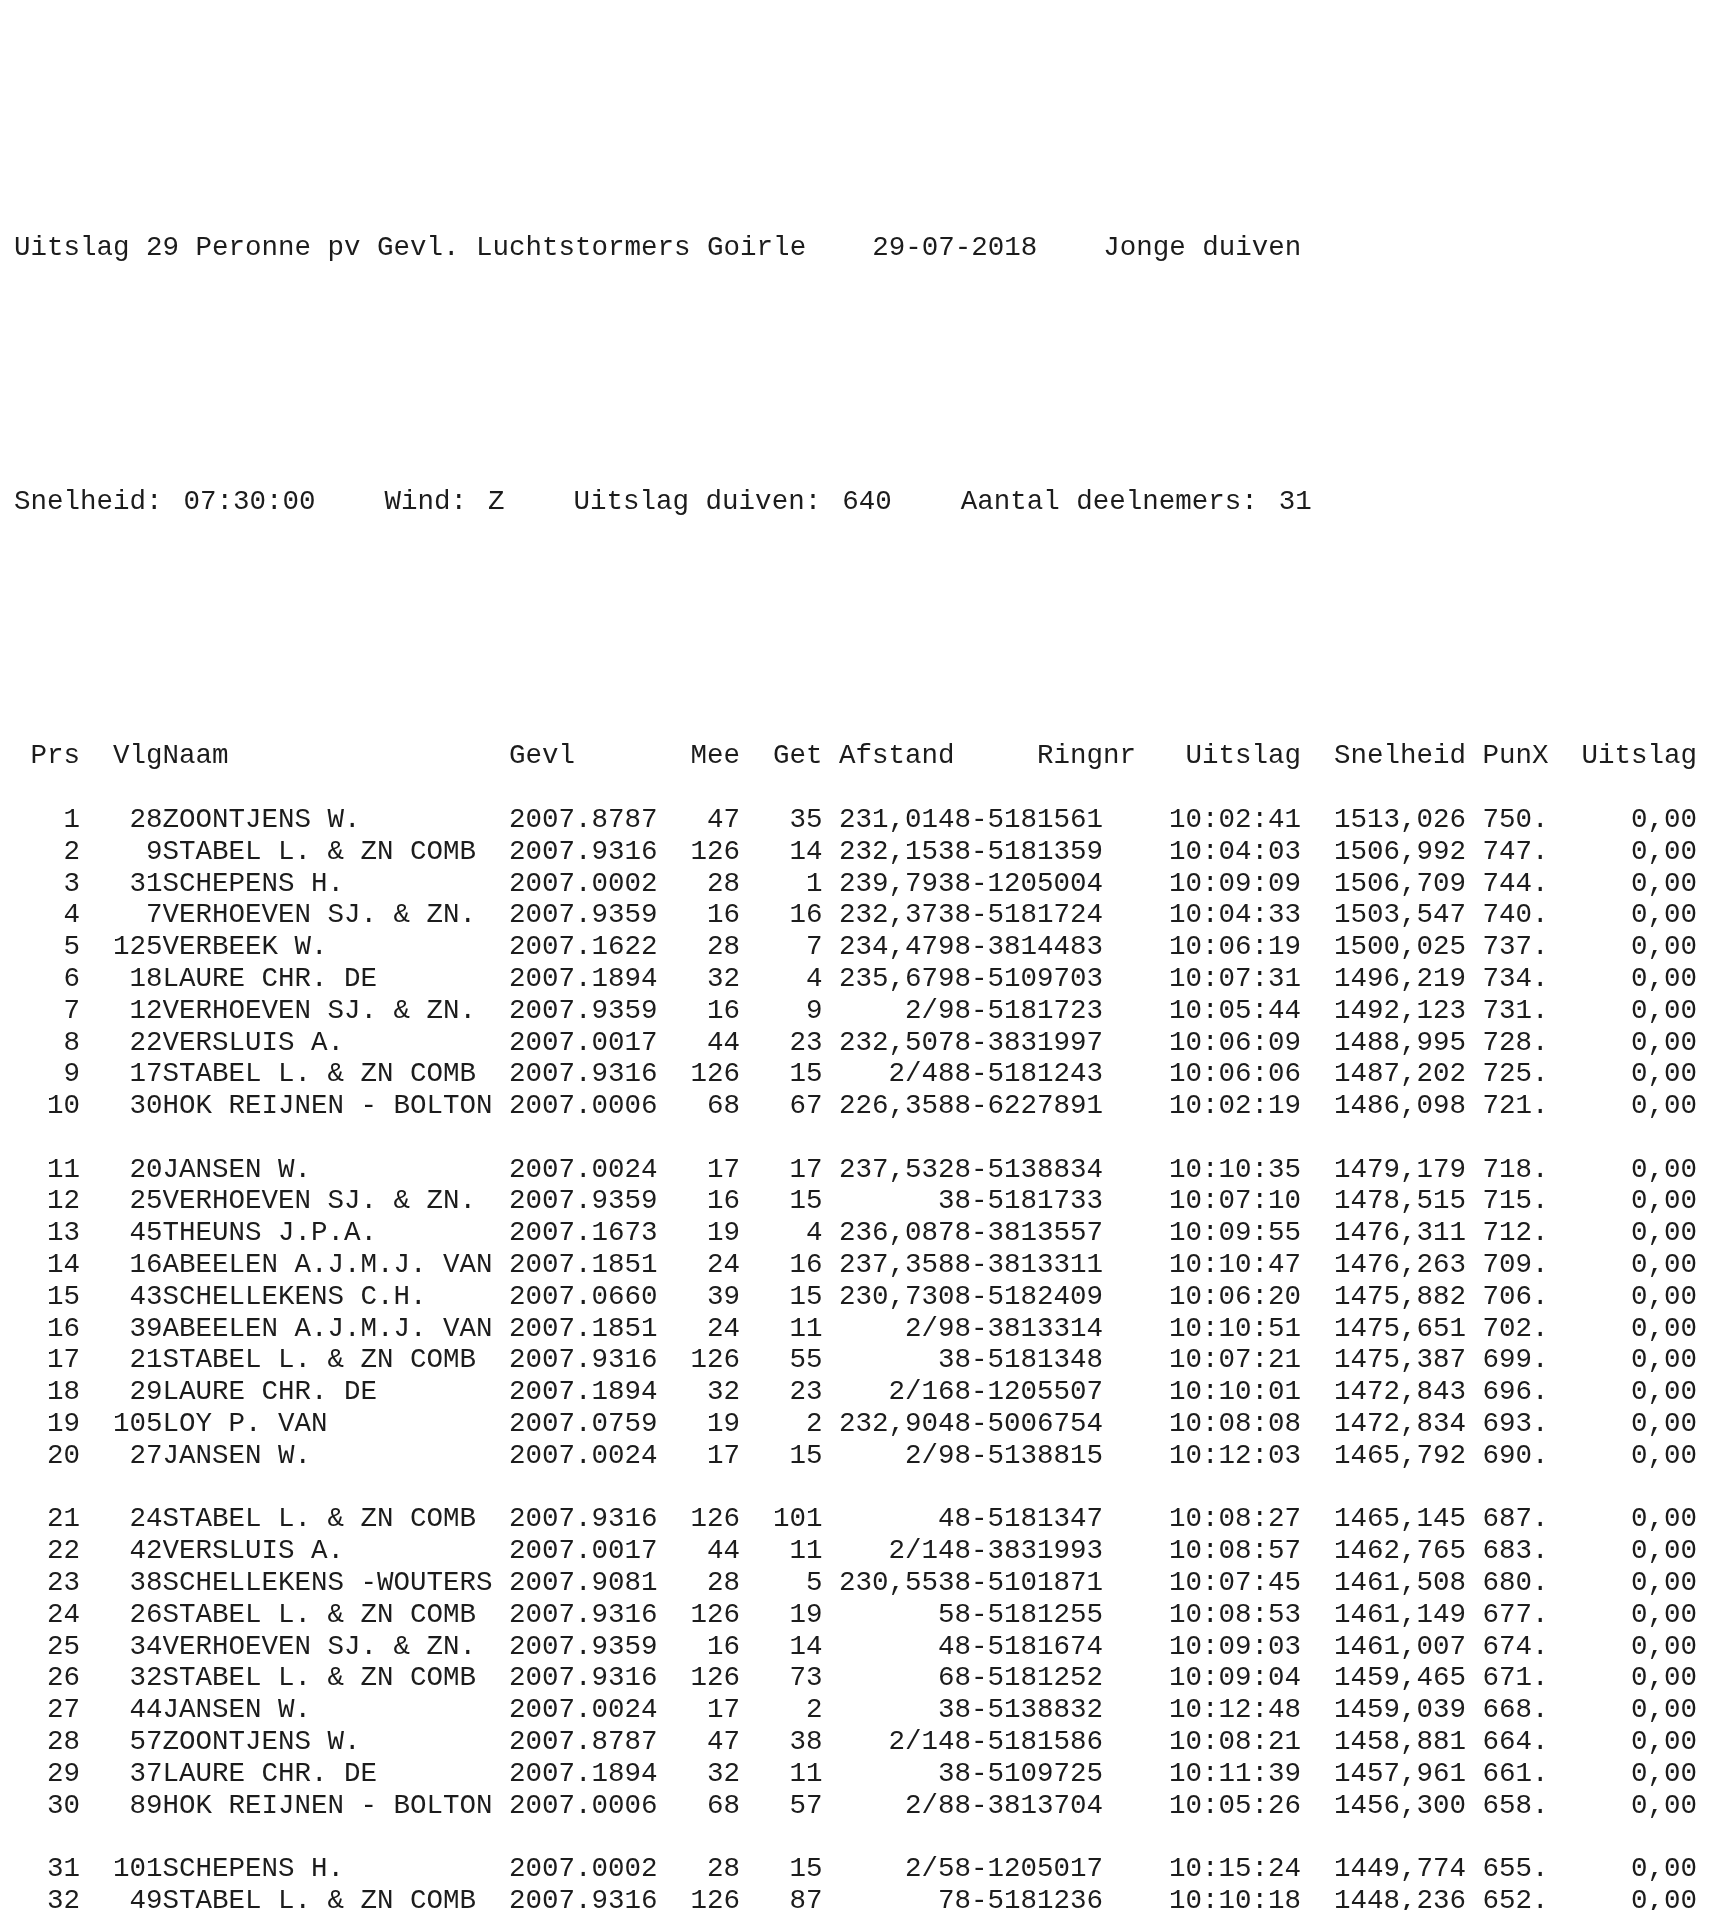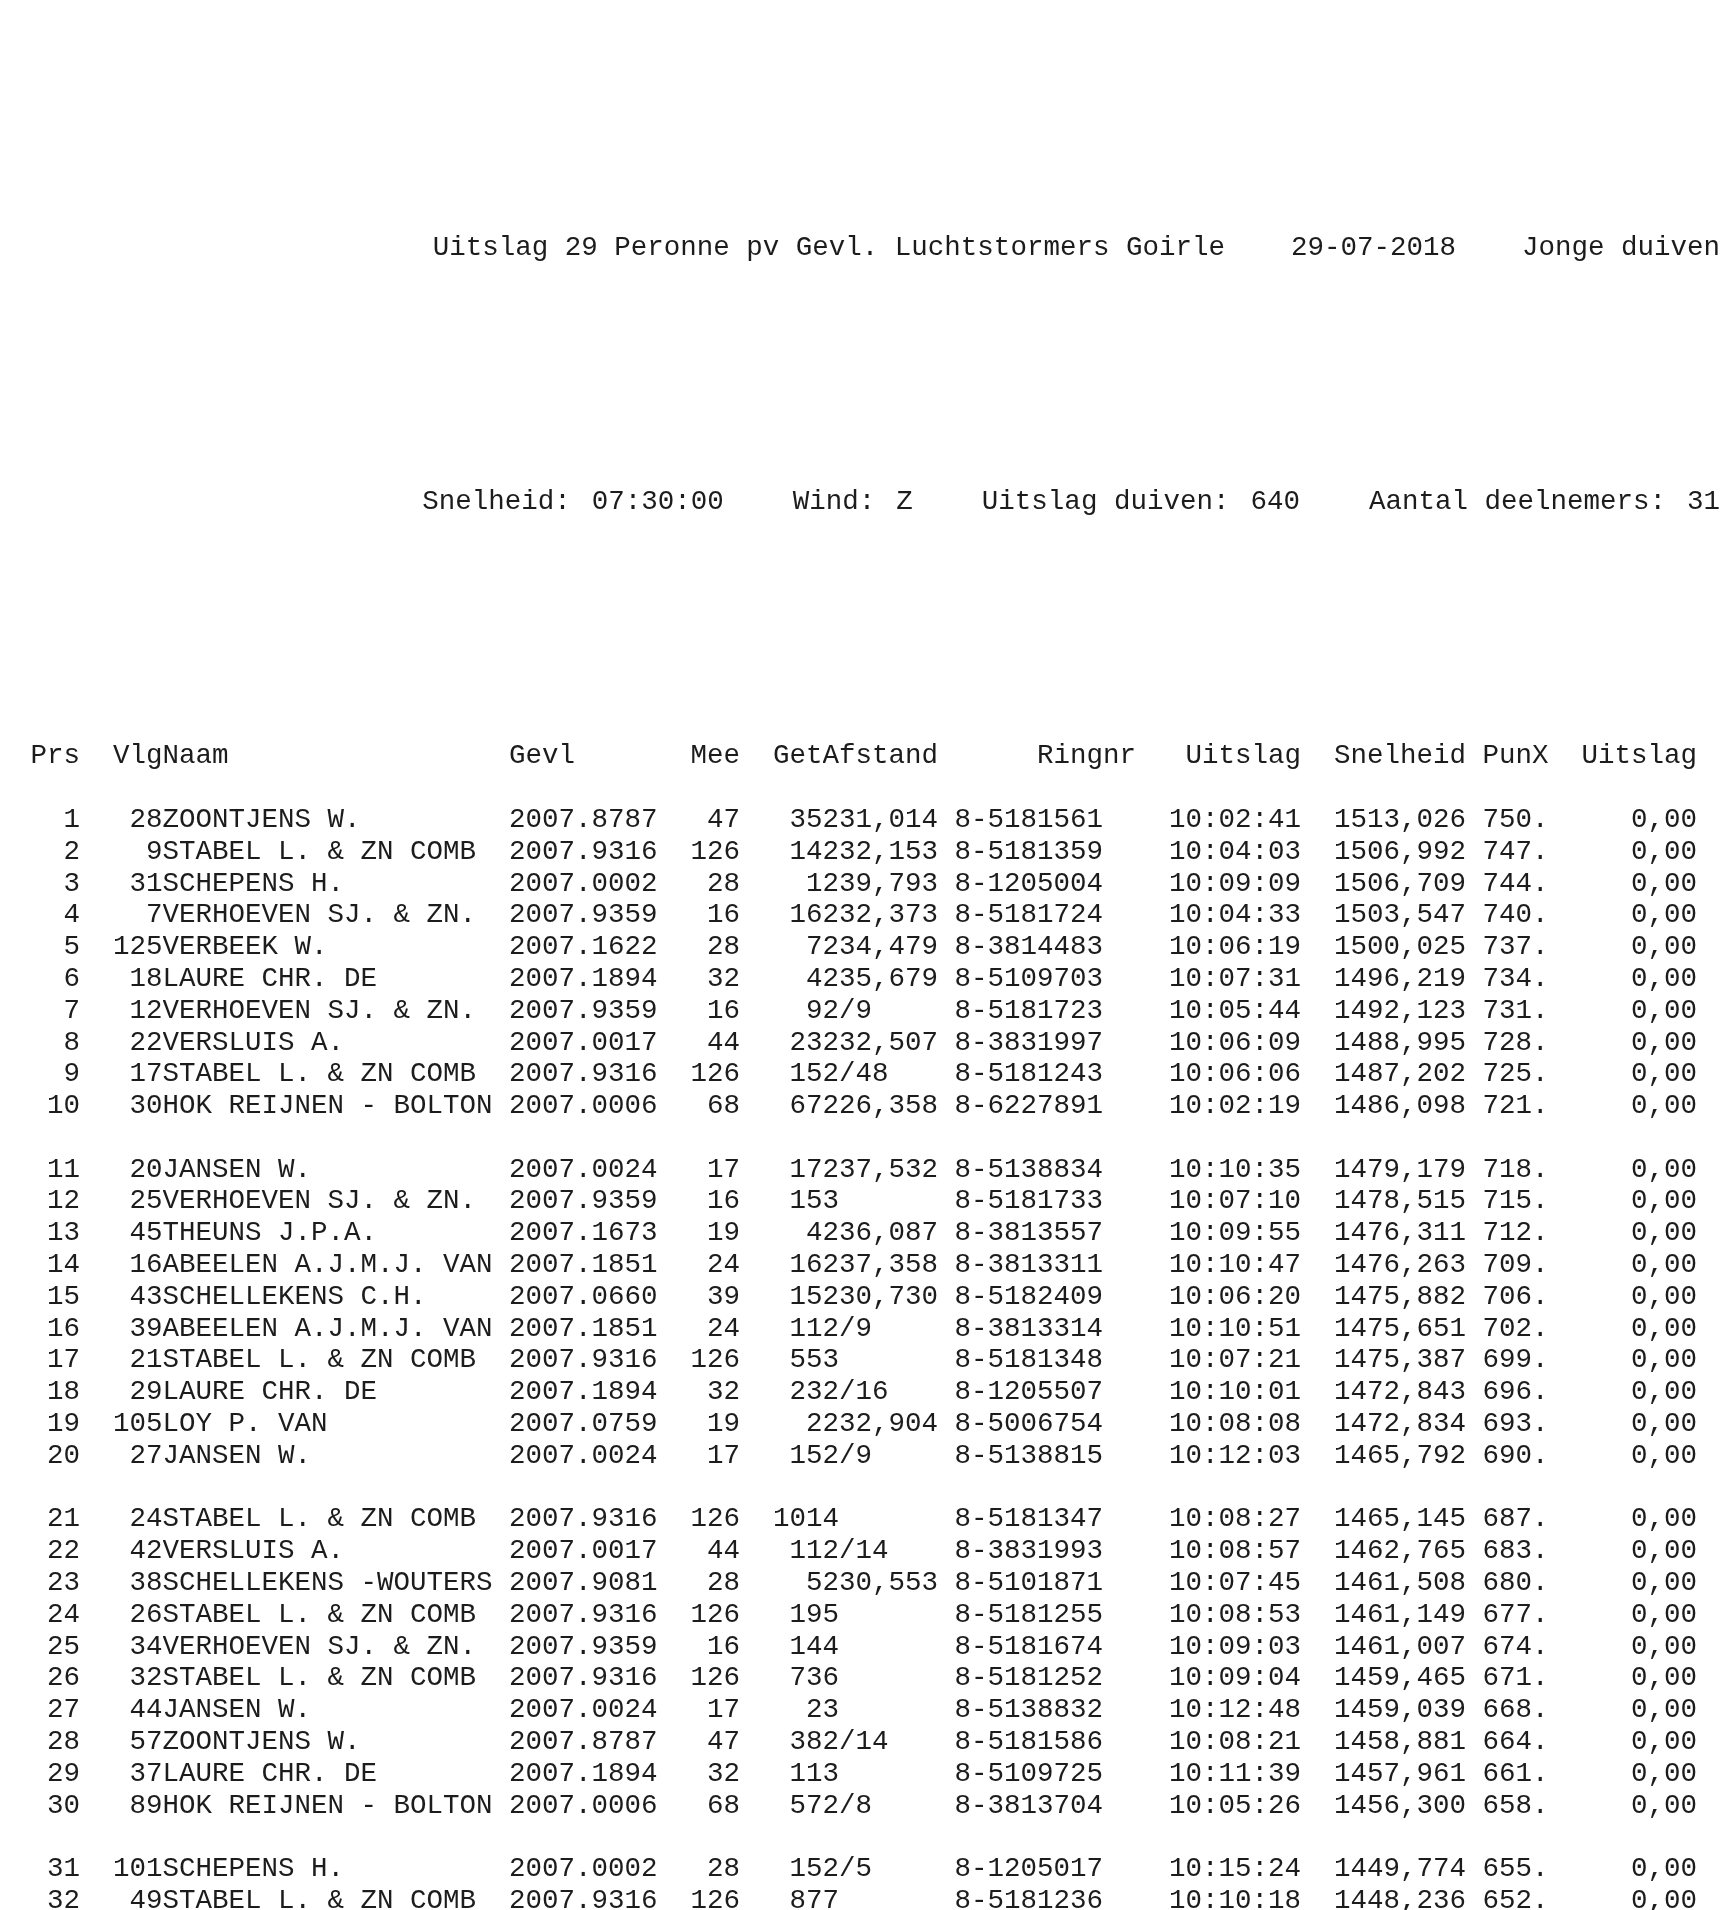--- a/index.html
+++ b/index.html
@@ -10,21 +10,21 @@
   body {
     height: 1910px;
     overflow: hidden;
     font-family: "Liberation Mono", "DejaVu Sans Mono", monospace;
     font-size: 27.5px;
     line-height: 31.8px;
     color: #1c1c1c;
     padding: 9px 0 0 14px;
     white-space: pre;
   }
-  .line { height: 31.8px; white-space: pre; text-align: right; }
+  .line { height: 31.8px; white-space: pre; }
   .gap-line { height: 31.8px; }
   .m1 { margin-left: 21px; }  
   .m3 { margin-left: 69px; }  
   .m4 { margin-left: 66px; }    
 
   table.results {
     border-collapse: collapse;
     table-layout: fixed;
     width: 1683px;
   }
@@ -46,21 +46,21 @@
   col.c-afstand  { width: 132px; }
   col.c-ringnr   { width: 181.5px; }
   col.c-zuiver   { width: 165px; }
   col.c-snelheid { width: 165px; }
   col.c-pun      { width: 66px; }
   col.c-x        { width: 33px; }
   col.c-bedrag   { width: 132px; }
 
   .a-r { text-align: right; }
   .a-l { text-align: left; }
-  .a-c { text-align: left; margin-top: 48px; }
+  .a-c { text-align: right; margin-top: 48px; }
   .pad1 { padding-left: 16.5px; }
 </style>
 </head>
 <body>
 
 
 
 <div>
 
   <div class="line"><span>Uitslag 29 Peronne pv Gevl. Luchtstormers Goirle</span><span class="m4">29-07-2018</span><span class="m4">Jonge duiven</span></div>

